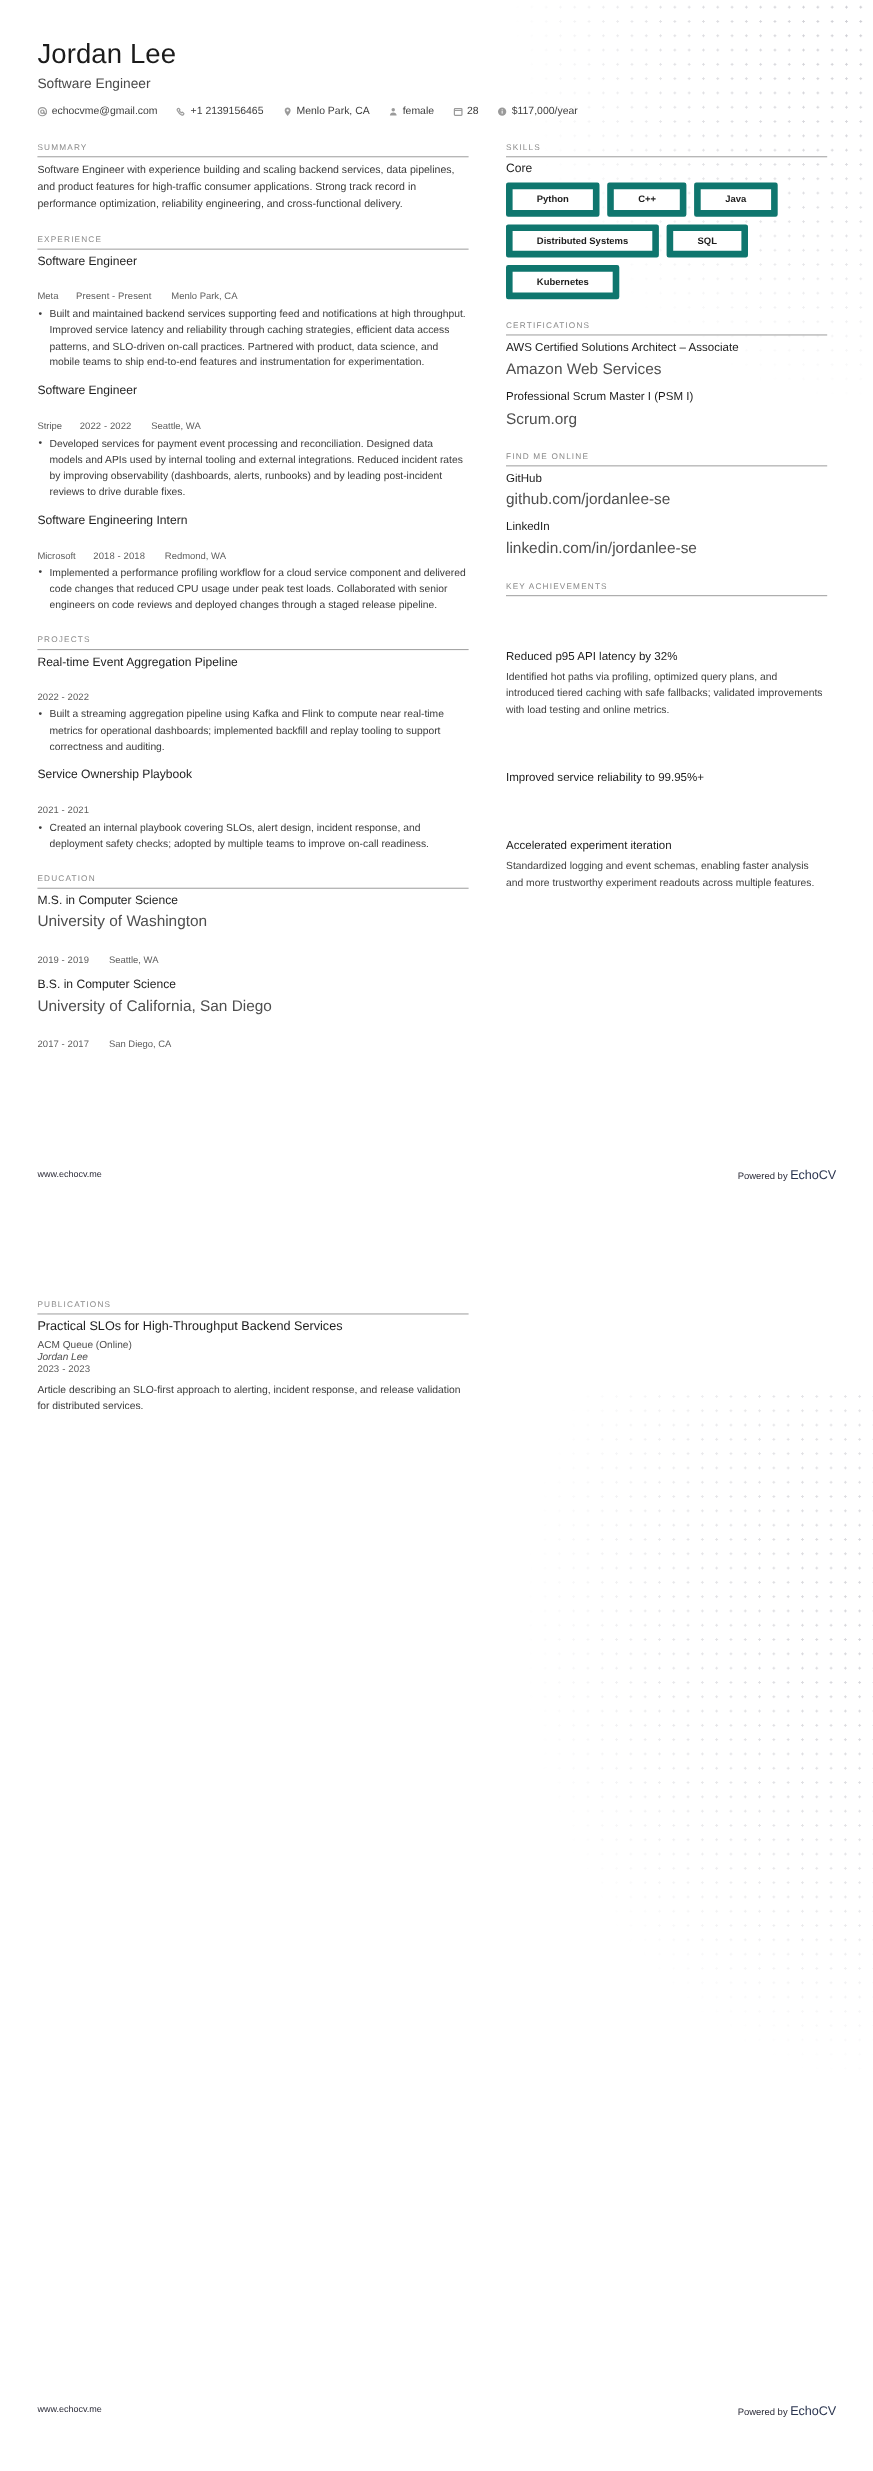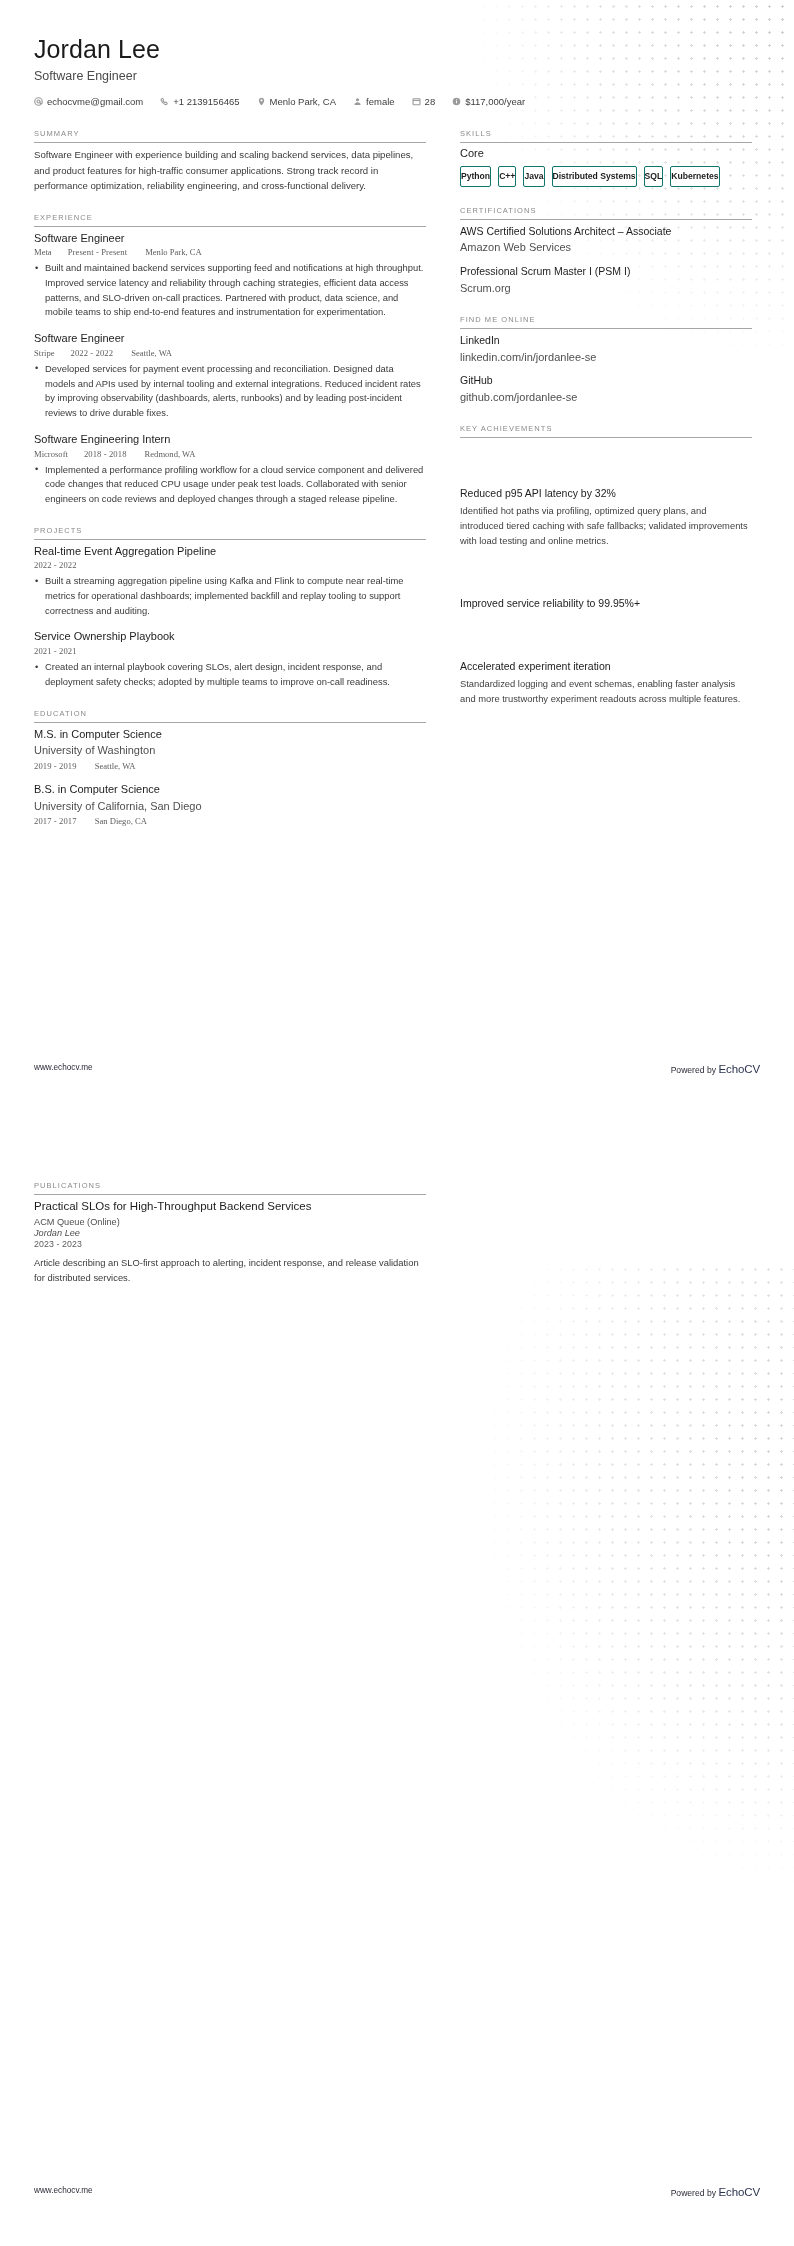--- a/index.html
+++ b/index.html
@@ -105,24 +105,23 @@
   .entry:last-child { margin-bottom: 0; }
   .e-title {
     font-size: 11px;
     color: #1d1d1d;
     font-weight: 400;
     line-height: 1.35;
   }
   .e-meta {
     display: flex;
     align-items: flex-start;
-    margin-top: 2px;
+    margin-top: 19px;
     font-size: 8.6px;
     color: #5d5d5d;
-    font-family: Liberation Serif, serif;
   }
   .e-org { margin-right: 16px; }
   .e-dates { margin-right: 18px; letter-spacing: .1px; }
   .e-loc { color: #5d5d5d; }
   .bul {
     margin-top: 4px;
     padding-left: 11px;
     position: relative;
     font-size: 9.4px;
     line-height: 1.56;
@@ -138,36 +137,36 @@
   }
 
   
   .sk-group-name {
     font-size: 11px;
     color: #1d1d1d;
     margin-bottom: 7px;
   }
   .sk-wrap { display: flex; flex-wrap: wrap; gap: 7px; }
   .chip {
-    border: 1px solid #0f766e;
+    border: 6px solid #0f766e;
     border-radius: 2px;
-    padding: 4px 0;
+    padding: 4px 22px;
     font-size: 8.6px;
     font-weight: bold;
     color: #1d1d1d;
     background: #fff;
     line-height: 1.25;
     white-space: nowrap;
   }
 
   
   .rblock { margin-bottom: 8px; }
   .rblock:last-child { margin-bottom: 0; }
   .r-title { font-size: 10.5px; color: #1d1d1d; line-height: 1.4; }
-  .r-sub { font-size: 11px; color: #4f4f4f; line-height: 1.5; margin-top: 1px; }
+  .r-sub { font-size: 14px; color: #4f4f4f; line-height: 1.5; margin-top: 1px; }
 
   .ach { margin-bottom: 10px; margin-top: 48px; }
   .ach:last-child { margin-bottom: 0; }
   .ach-t { font-size: 10.5px; color: #1d1d1d; line-height: 1.4; }
   .ach-d { font-size: 9.4px; color: #3f3f3f; line-height: 1.6; margin-top: 2px; }
 
   
   .pub-title { font-size: 11.5px; color: #1d1d1d; line-height: 1.35; }
   .pub-src { font-size: 9.2px; color: #4f4f4f; margin-top: 2px; }
   .pub-auth { font-size: 9.2px; color: #4f4f4f; font-style: italic; margin-top: 1px; }
@@ -358,26 +357,26 @@
           </div>
           <div class="rblock">
             <div class="r-title">Professional Scrum Master I (PSM I)</div>
             <div class="r-sub">Scrum.org</div>
           </div>
         </div>
 
         <div class="sec">
           <div class="sec-h">FIND ME ONLINE</div>
           <div class="rblock">
+            <div class="r-title">GitHub</div>
+            <div class="r-sub">github.com/jordanlee-se</div>
+          </div>
+          <div class="rblock">
             <div class="r-title">LinkedIn</div>
             <div class="r-sub">linkedin.com/in/jordanlee-se</div>
-          </div>
-          <div class="rblock">
-            <div class="r-title">GitHub</div>
-            <div class="r-sub">github.com/jordanlee-se</div>
           </div>
         </div>
 
         <div class="sec">
           <div class="sec-h">KEY ACHIEVEMENTS</div>
           <div class="ach">
             <div class="ach-t">Reduced p95 API latency by 32%</div>
             <div class="ach-d">Identified hot paths via profiling, optimized query plans, and introduced tiered caching with safe fallbacks; validated improvements with load testing and online metrics.</div>
           </div>
           <div class="ach">

